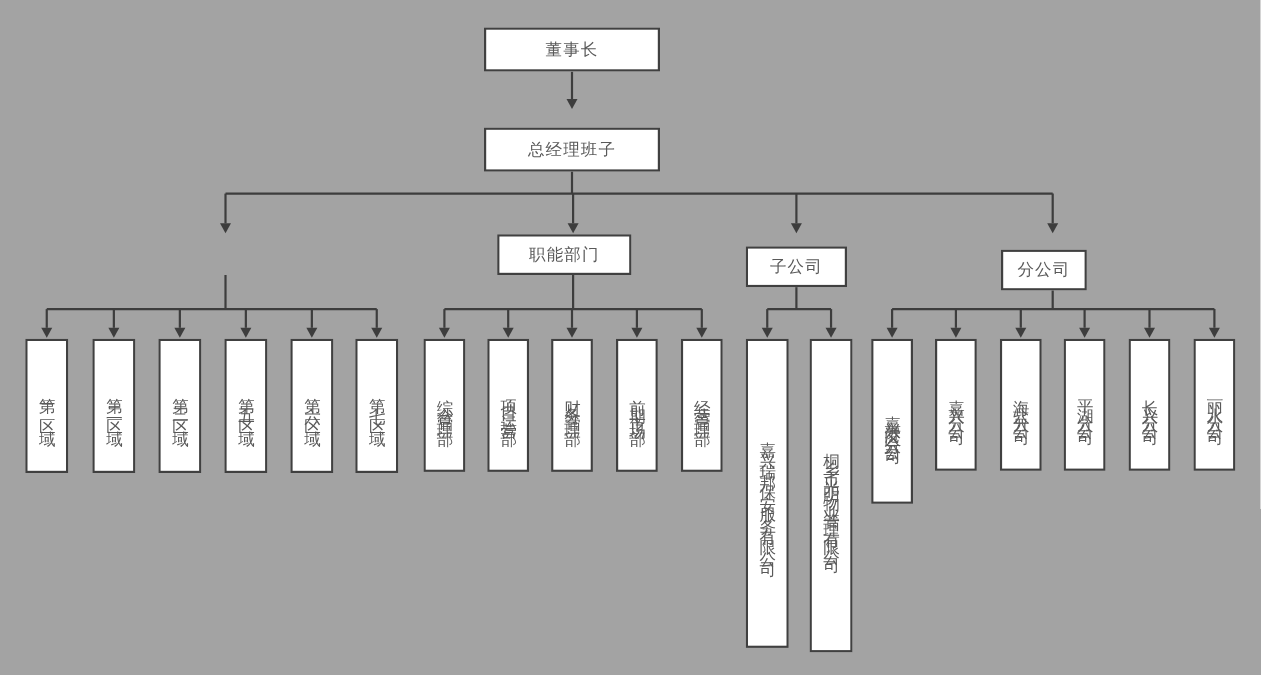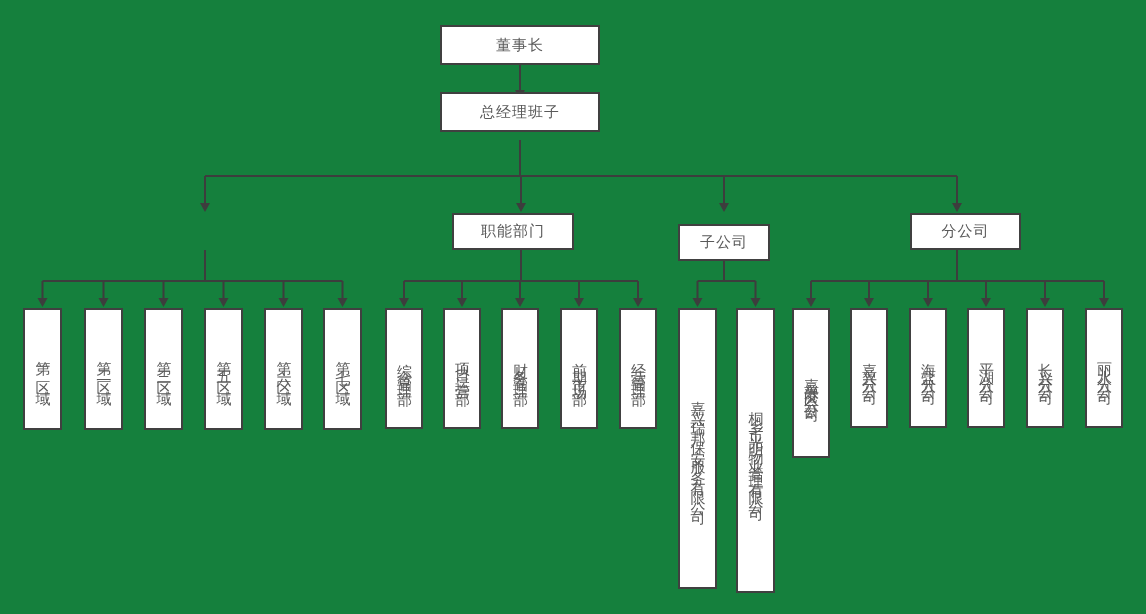--- a/index.html
+++ b/index.html
@@ -1,21 +1,21 @@
 <!DOCTYPE html>
 <html><head>
 <meta charset="utf-8">
 <style>
   html, body { margin: 0; padding: 0; background: #ffffff; }
   body { font-family: "DejaVu Sans", sans-serif; }
   .canvas {
     position: relative;
     width: 1146px;
     height: 614px;
-    background: #15803d;
+    background: #a3a3a3;
     overflow: hidden;
   }
   .wires {
     position: absolute;
     left: 0; top: 0;
     width: 1146px; height: 614px;
   }
   .cl { stroke: #3d3d3d; stroke-width: 2; fill: none; }
   .ca { fill: #3d3d3d; stroke: none; }
   .box {
@@ -112,25 +112,25 @@
       <path class="cl" d="M986,281 V298"></path>
         <path class="ca" d="M981,298 h10 l-5,9 z"></path>
       <path class="cl" d="M1045,281 V298"></path>
         <path class="ca" d="M1040,298 h10 l-5,9 z"></path>
       <path class="cl" d="M1104,281 V298"></path>
         <path class="ca" d="M1099,298 h10 l-5,9 z"></path>
     </g>
   </svg>
 
   <div class="box hbox" style="left:440px;top:25px;width:160px;height:40px">董事长</div>
-  <div class="box hbox" style="left:440px;top:92px;width:160px;height:40px">总经理班子</div>
+  <div class="box hbox" style="left:440px;top:116px;width:160px;height:40px">总经理班子</div>
 
   <div class="box hbox" style="left:452px;top:213px;width:122px;height:37px">职能部门</div>
   <div class="box hbox" style="left:678px;top:224px;width:92px;height:37px">子公司</div>
-  <div class="box hbox" style="left:910px;top:213px;width:111px;height:37px">分公司</div>
+  <div class="box hbox" style="left:910px;top:227px;width:78px;height:37px">分公司</div>
 
   <div class="box vbox ls10" style="left:23px;top:308px;width:39px;height:122px">第一区域</div>
   <div class="box vbox ls10" style="left:84px;top:308px;width:39px;height:122px">第二区域</div>
   <div class="box vbox ls10" style="left:144px;top:308px;width:39px;height:122px">第三区域</div>
   <div class="box vbox ls10" style="left:204px;top:308px;width:39px;height:122px">第五区域</div>
   <div class="box vbox ls10" style="left:264px;top:308px;width:39px;height:122px">第六区域</div>
   <div class="box vbox ls10" style="left:323px;top:308px;width:39px;height:122px">第七区域</div>
 
   <div class="box vbox ls7" style="left:385px;top:308px;width:38px;height:121px">综合管理部</div>
   <div class="box vbox ls7" style="left:443px;top:308px;width:38px;height:121px">项目运营部</div>

